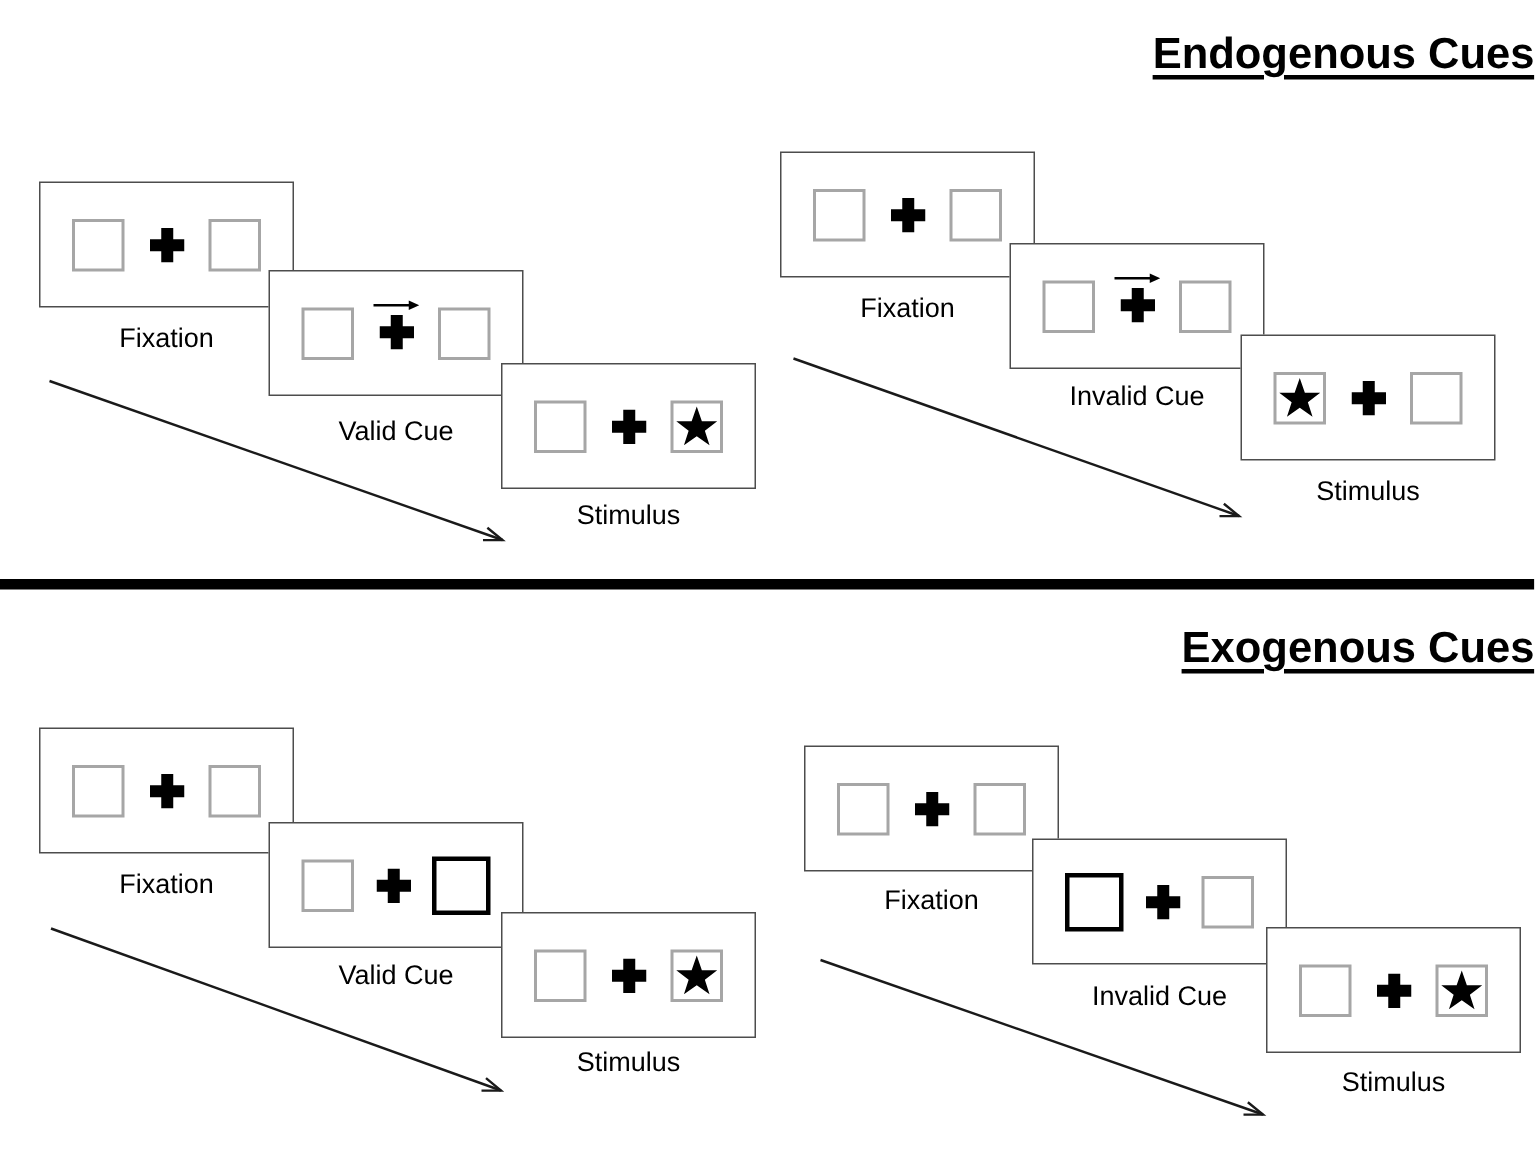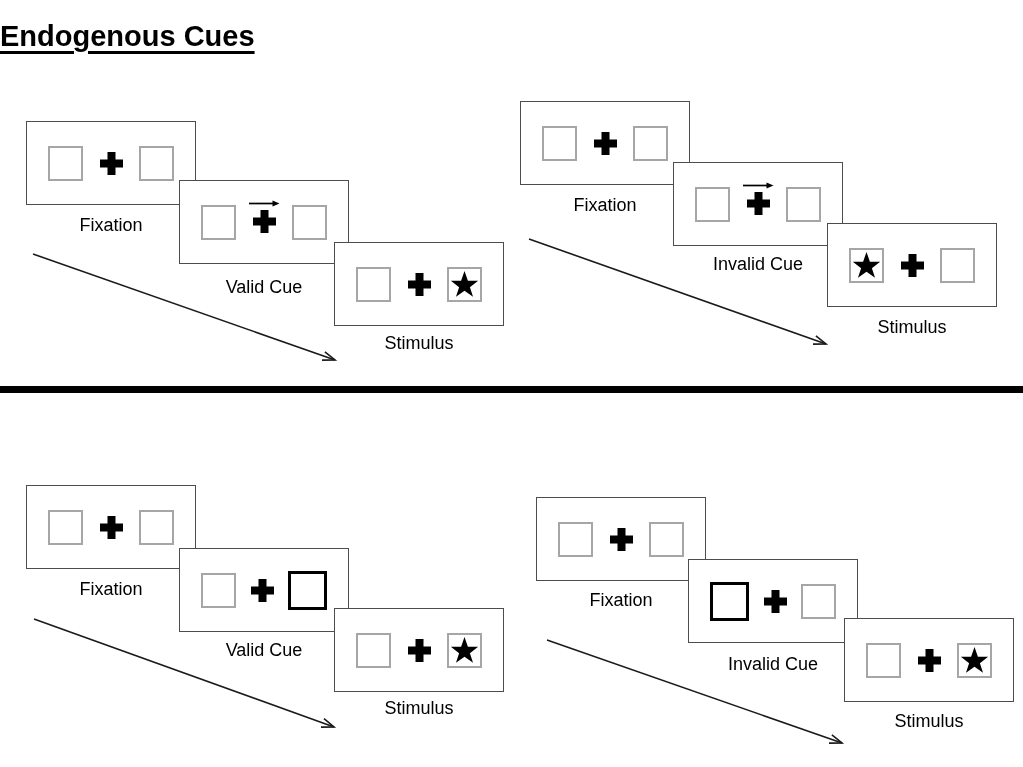--- a/index.html
+++ b/index.html
@@ -1,21 +1,21 @@
 <!DOCTYPE html>
 <html><head>
 <meta charset="utf-8">
 <style>
   html,body { margin:0; padding:0; background:#ffffff; }
   .canvas {
     position:relative; width:1023px; height:767px; background:#ffffff;
     font-family:"Liberation Sans", sans-serif; color:#000; overflow:hidden;
   }
   .sec-title {
-    position:absolute; left:0; right:0; margin:0; text-align:left;
+    position:absolute; left:0; right:0; margin:0; text-align:right;
     font-size:29px; font-weight:bold;
     text-decoration:underline; text-decoration-thickness:3px; text-underline-offset:5px;
   }
   .divider { position:absolute; left:0; width:1023px; height:7px; background:#000; }
   .arrows { position:absolute; left:0; top:0; z-index:0; }
   .panel {
     position:absolute; width:170px; height:84px; background:#fff;
     border:1px solid #4d4d4d; box-sizing:border-box;
     display:flex; align-items:center; justify-content:space-between;
     padding:0 21px;
@@ -55,20 +55,21 @@
         <path d="M321 727.1 L334 727 L324 718.7"></path>
     </g>
     <g stroke="#1a1a1a" stroke-width="1.6" fill="none">
       <path d="M547 640 L842 743"></path>
         <path d="M829 743.1 L842 743 L831.9 734.8"></path>
     </g>
   </svg>
 
   <h1 class="sec-title" style="top:20px">Endogenous Cues</h1>
   <div class="divider" style="top:386px"></div>
+  <h1 class="sec-title" style="top:416px">Exogenous Cues</h1>
 
   <div class="panel z1" style="left:26px;top:121px">
     <div class="box"></div>
     <div class="center">
       <svg class="plus" width="23" height="23" viewBox="0 0 23 23">
           <path d="M7.5 0 H15.5 V7.5 H23 V15.5 H15.5 V23 H7.5 V15.5 H0 V7.5 H7.5 Z" fill="#000"></path>
         </svg>
     </div>
     <div class="box"></div>
   </div>

